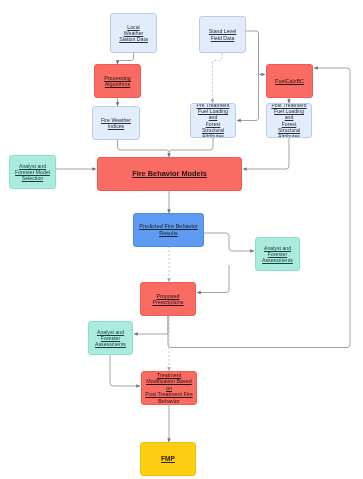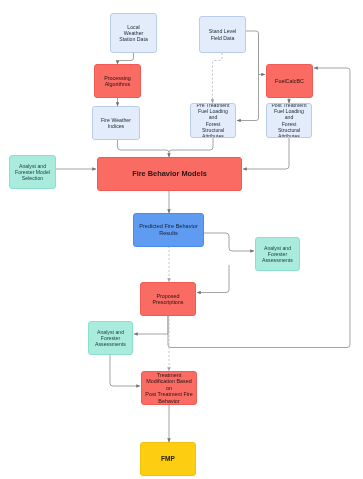--- a/index.html
+++ b/index.html
@@ -28,20 +28,21 @@
     box-sizing: border-box;
     display: flex;
     align-items: center;
     justify-content: center;
     text-align: center;
     border-radius: 3px;
     line-height: 1.18;
     padding: 16px 3px;
     color: #1f2330;
     overflow: hidden;
+    text-decoration: underline;
   }
   .node span {
     display: block;
     white-space: pre-line;
   }
   .n-blue {
     background: #e3ecfb;
     border: 1px solid #b9cdeb;
     font-size: 5.2px;
     color: #24303f;

